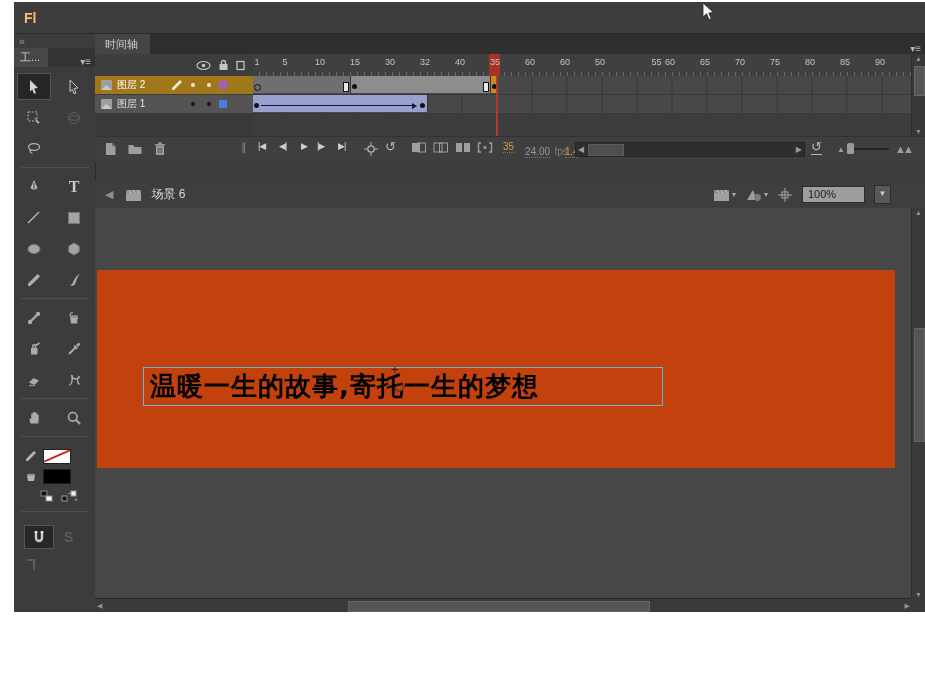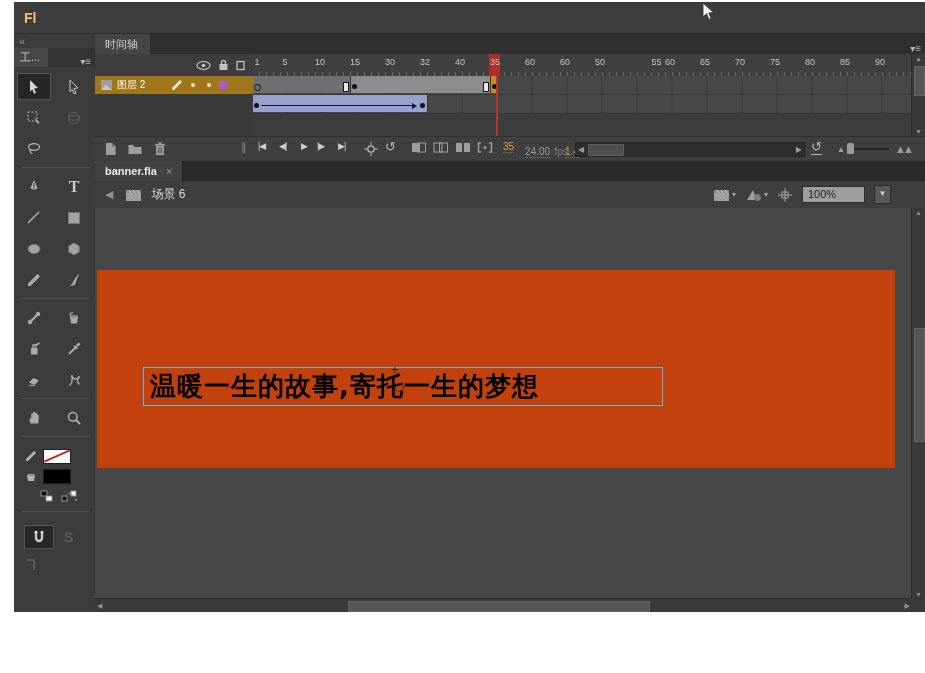--- a/index.html
+++ b/index.html
@@ -347,20 +347,35 @@
                       <path d="M1,11 L3,11 L11,3 L9,1 L1,9 Z" fill="#f0ead2"></path>
                     </svg>
                   </span>
                   <span class="lcol">
                     <span class="ldot"></span>
                   </span>
                   <span class="lcol">
                     <span class="ldot"></span>
                   </span>
                   <span class="lswatch" style="background:#a85cc8"></span>
+                </div>
+                <div class="layer-row">
+                  <svg width="13" height="12">
+                    <rect x="1" y="1" width="11" height="10" fill="#9e9e9e"></rect>
+                    <path d="M1,11 L6,6 L12,11 Z" fill="#c9c9c9"></path>
+                  </svg>
+                  <span class="layer-name">图层 1</span>
+                  <span class="lcol"></span>
+                  <span class="lcol">
+                    <span class="ldot"></span>
+                  </span>
+                  <span class="lcol">
+                    <span class="ldot"></span>
+                  </span>
+                  <span class="lswatch" style="background:#4a7fd9"></span>
                 </div>
               </div>
           </div>
           <div class="tl-frames">
             <div class="ruler" id="ruler">
                 <div class="ruler-mark" style="left: 236px;"></div>
                 <div class="ruler-num" style="left: -6.5px;">1</div>
                 <div class="ruler-num" style="left: 21.5px;">5</div>
                 <div class="ruler-num" style="left: 56.5px;">10</div>
                 <div class="ruler-num" style="left: 91.5px;">15</div>
@@ -483,26 +498,20 @@
             <span class="sarr" style="right:2px;">▶</span>
           </div>
           <span class="tf" style="left:716px;font-size:13px;color:#b5b5b5;top:2px;border-bottom:1px solid #b5b5b5;">↺</span>
           <span class="tf" style="left:742px;font-size:8px;color:#9e9e9e;top:8px;">▲</span>
           <div class="slider-track"></div>
           <div class="slider-thumb"></div>
           <span class="tf" style="left:800px;font-size:11px;color:#9e9e9e;top:6px;letter-spacing:-3px;">▲▲</span>
         </div>
       </div>
 
-      <div class="doc-tabs">
-        <div class="doc-tab">
-          <span class="doc-tab-label">banner.fla</span>
-          <span class="doc-close">×</span>
-        </div>
-      </div>
 
       <div class="edit-bar">
         <span class="back-arrow">◀</span>
         <svg width="18" height="14">
             <rect x="1" y="5" width="15" height="8" fill="#a0a0a0"></rect>
             <polygon points="1,2 16,2 16,5 1,5" fill="#8a8a8a"></polygon>
             <line x1="4" y1="2" x2="6" y2="5" stroke="#d8d8d8"></line>
             <line x1="8" y1="2" x2="10" y2="5" stroke="#d8d8d8"></line>
             <line x1="12" y1="2" x2="14" y2="5" stroke="#d8d8d8"></line>
           </svg>

